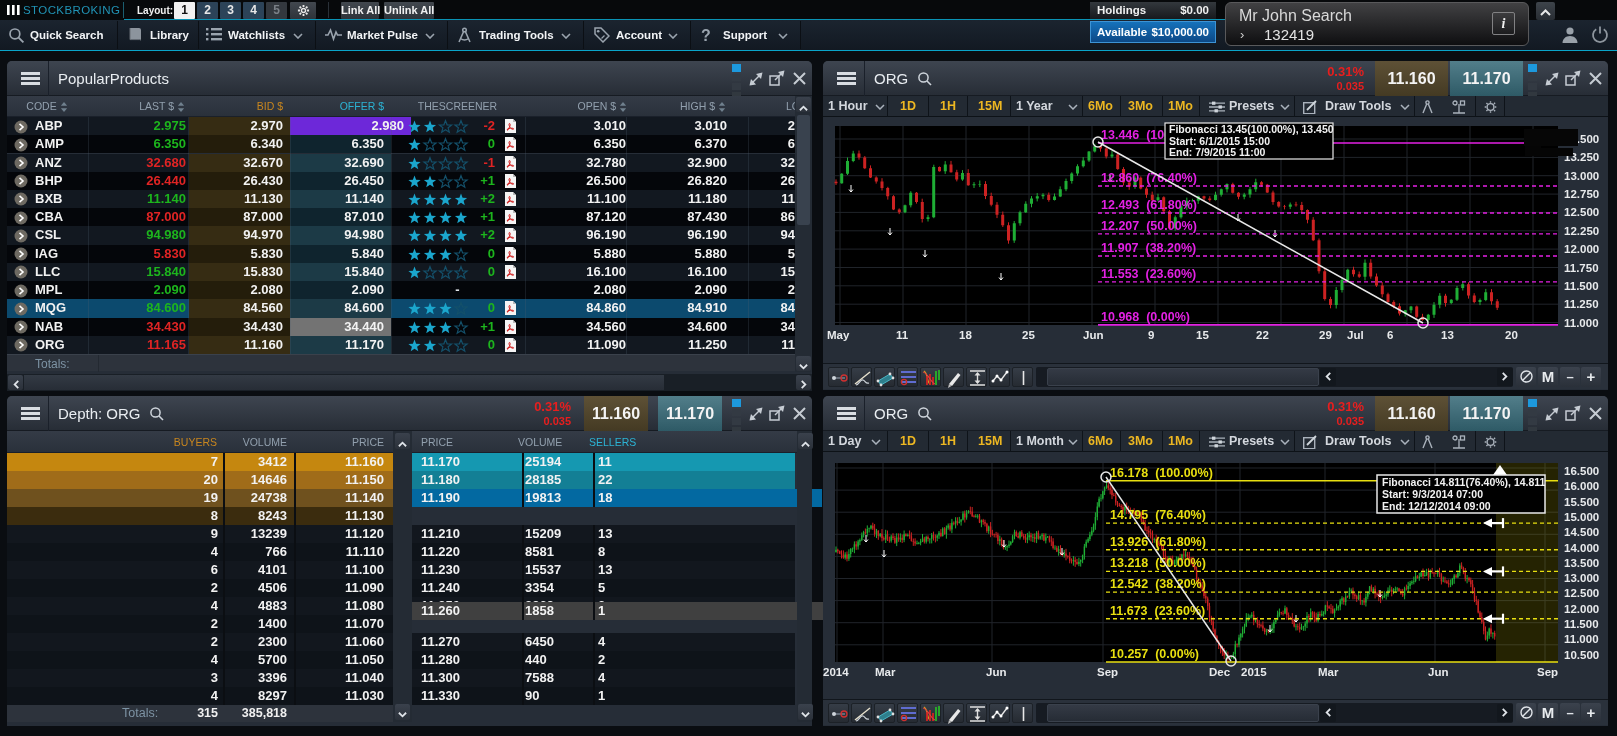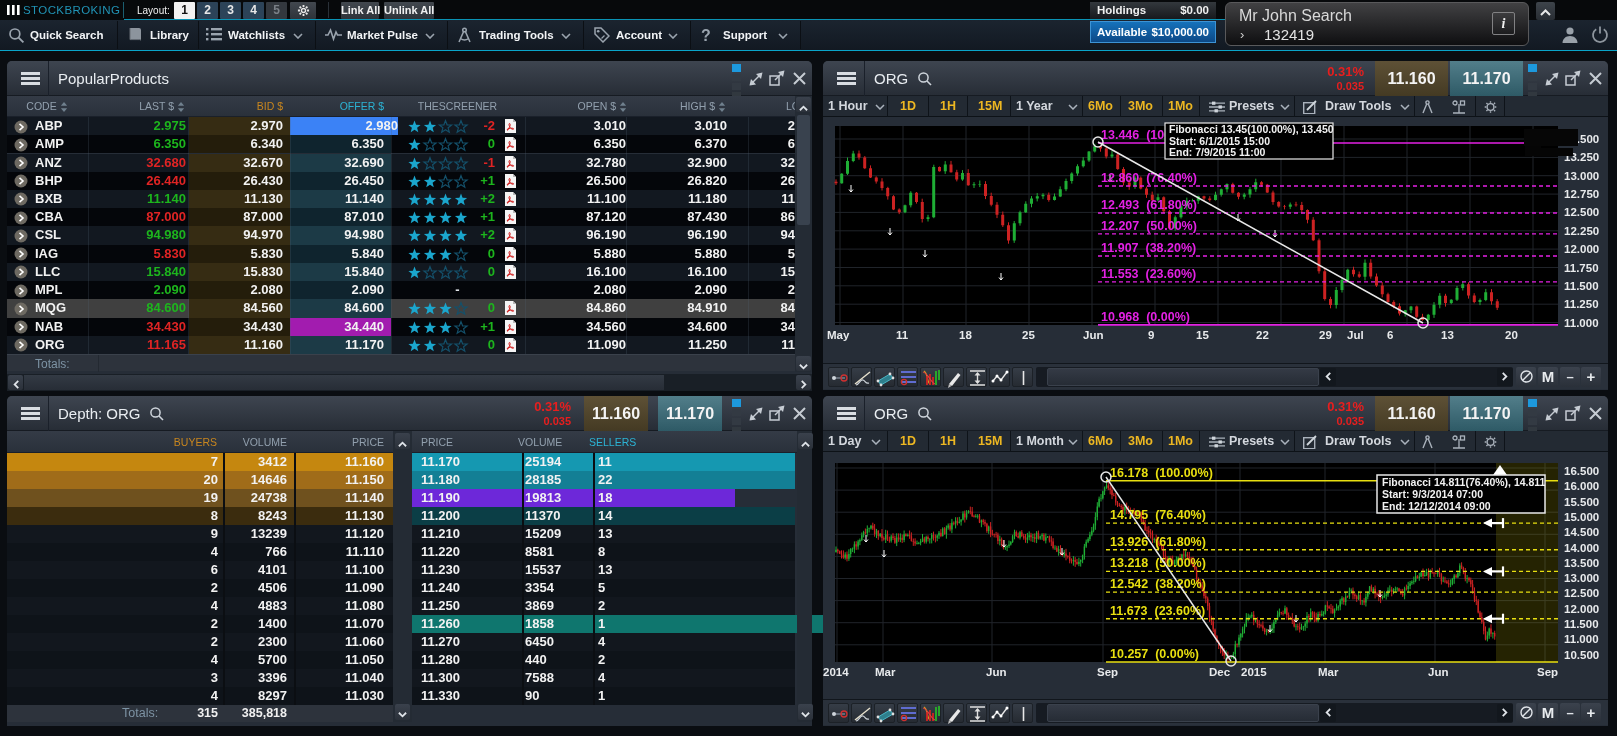--- a/index.html
+++ b/index.html
@@ -32,21 +32,21 @@
 <div id="root">
 <div class="abs" style="left:0;top:0;width:1617px;height:20px;background:#07090b"></div>
 <div class="abs" style="left:124px;top:19px;width:1105px;height:1.5px;background:#0a93b4"></div>
 <svg class="abs" style="left:7px;top:4px" width="14" height="12" viewBox="0 0 14 12">
       <rect x="0" y="1" width="2.6" height="10" fill="#fff"></rect>
       <rect x="5" y="1" width="2.6" height="10" fill="#fff"></rect>
       <rect x="10" y="1" width="2.6" height="10" fill="#fff"></rect>
     </svg>
 <div class="abs" style="left:23px;top:4px;font-size:11.5px;letter-spacing:0.4px;color:#2193b5;white-space:nowrap">STOCKBROKING</div>
 <div class="abs" style="left:123px;top:2px;width:1px;height:16px;background:#1b5e70"></div>
-<div class="abs" style="left:137px;top:5px;font-size:10px;font-weight:normal;color:#f0f0f0">Layout:</div>
+<div class="abs" style="left:137px;top:5px;font-size:10px;font-weight:bold;color:#f0f0f0">Layout:</div>
 <div class="abs" style="left:174px;top:2px;width:21px;height:17px;background:#f2f2f2;color:#111;font-size:12px;font-weight:bold;text-align:center;line-height:17px;border-radius:1px">1</div>
 <div class="abs" style="left:197px;top:2px;width:21px;height:17px;background:#2c4358;color:#e8e8e8;font-size:12px;font-weight:bold;text-align:center;line-height:17px;border-radius:1px">2</div>
 <div class="abs" style="left:220px;top:2px;width:21px;height:17px;background:#2c4358;color:#e8e8e8;font-size:12px;font-weight:bold;text-align:center;line-height:17px;border-radius:1px">3</div>
 <div class="abs" style="left:243px;top:2px;width:21px;height:17px;background:#2c4358;color:#e8e8e8;font-size:12px;font-weight:bold;text-align:center;line-height:17px;border-radius:1px">4</div>
 <div class="abs" style="left:266px;top:2px;width:21px;height:17px;background:#33383e;color:#7a8087;font-size:12px;font-weight:bold;text-align:center;line-height:17px;border-radius:1px">5</div>
 <div class="abs" style="left:290px;top:2px;width:26px;height:17px;background:linear-gradient(#42484f,#2e3339);border-radius:1px;text-align:center"><svg width="13" height="13" viewBox="0 0 14 14" style="margin-top:2px">
         <circle cx="7" cy="7" r="2.2" fill="none" stroke="#e8e8e8" stroke-width="1.5"></circle>
         <g stroke="#e8e8e8" stroke-width="2">
           <path d="M7 1v2.2M7 10.8V13M1 7h2.2M10.8 7H13M2.8 2.8l1.6 1.6M9.6 9.6l1.6 1.6M2.8 11.2l1.6-1.6M9.6 4.4l1.6-1.6"></path>
         </g>
@@ -193,21 +193,21 @@
 <div class="hc l" style="left:779px;width:40px;color:#92a0ae">LOW</div>
 </div>
 <div class="abs" style="left:0;top:56.0px;width:788px;height:18.23px;background:#121820">
 <svg class="abs" style="left:7px;top:2.5px" width="14" height="14" viewBox="0 0 14 14">
           <circle cx="7" cy="7" r="6.5" fill="#6e6a62"></circle>
           <path d="M5.5 3.8L9 7l-3.5 3.2" fill="none" stroke="#fff" stroke-width="1.6"></path>
         </svg>
 <div class="cell" style="left:28px;width:56px">ABP</div>
 <div class="cell r grn" style="left:83px;width:96px">2.975</div>
 <div class="cell r" style="left:182px;width:101px;background:#362c13;padding-right:7px">2.970</div>
-<div class="cell r" style="left:283px;width:108px;background:#3b82f6;">2.980</div>
+<div class="cell r" style="left:283px;width:121px;background:#6d28d9;padding-right:7px">2.980</div>
 <svg class="abs" style="left:400px;top:2px" width="76" height="15" viewBox="0 0 76 15">
           <polygon points="7.5,1.6 9.1,5.8 13.6,6.0 10.1,8.8 11.3,13.2 7.5,10.7 3.7,13.2 4.9,8.8 1.4,6.0 5.9,5.8" fill="#1ba6cd"></polygon>
           <polygon points="23.0,1.6 24.6,5.8 29.1,6.0 25.6,8.8 26.8,13.2 23.0,10.7 19.2,13.2 20.4,8.8 16.9,6.0 21.4,5.8" fill="#1ba6cd"></polygon>
           <polygon points="38.5,1.6 40.1,5.8 44.6,6.0 41.1,8.8 42.3,13.2 38.5,10.7 34.7,13.2 35.9,8.8 32.4,6.0 36.9,5.8" fill="none" stroke="#14506a" stroke-width="1.2"></polygon>
           <polygon points="54.0,1.6 55.6,5.8 60.1,6.0 56.6,8.8 57.8,13.2 54.0,10.7 50.2,13.2 51.4,8.8 47.9,6.0 52.4,5.8" fill="none" stroke="#14506a" stroke-width="1.2"></polygon>
         </svg>
 <div class="cell r red" style="left:448px;width:40px">-2</div>
 <svg class="abs" style="left:497px;top:2px" width="13" height="15" viewBox="0 0 13 15">
           <path d="M1 0h8l3 3v11H1z" fill="#f5f5f5"></path>
           <path d="M9 0l3 3H9z" fill="#b9b9b9"></path>
@@ -424,21 +424,21 @@
         </svg>
 <div class="cell" style="left:28px;width:56px">MPL</div>
 <div class="cell r grn" style="left:83px;width:96px">2.090</div>
 <div class="cell r" style="left:182px;width:101px;background:#241d0b;padding-right:7px">2.080</div>
 <div class="cell r" style="left:283px;width:101px;background:#0f242e;padding-right:7px">2.090</div>
 <div class="cell c" style="left:383px;width:135px;color:#dfe3e8">-</div>
 <div class="cell r" style="left:519px;width:100px">2.080</div>
 <div class="cell r" style="left:620px;width:100px">2.090</div>
 <div class="cell r" style="left:743px;width:45px">2</div>
 </div>
-<div class="abs" style="left:0;top:238.3px;width:788px;height:18.23px;background:#404040">
+<div class="abs" style="left:0;top:238.3px;width:788px;height:18.23px;background:#0c4a6e">
 <svg class="abs" style="left:7px;top:2.5px" width="14" height="14" viewBox="0 0 14 14">
           <circle cx="7" cy="7" r="6.5" fill="#6e6a62"></circle>
           <path d="M5.5 3.8L9 7l-3.5 3.2" fill="none" stroke="#fff" stroke-width="1.6"></path>
         </svg>
 <div class="cell" style="left:28px;width:56px">MQG</div>
 <div class="cell r grn" style="left:83px;width:96px">84.600</div>
 <div class="cell r" style="left:182px;width:101px;background:#362c13;padding-right:7px">84.560</div>
 <div class="cell r" style="left:283px;width:101px;background:#1c3a46;padding-right:7px">84.600</div>
 <svg class="abs" style="left:400px;top:2px" width="76" height="15" viewBox="0 0 76 15">
           <polygon points="7.5,1.6 9.1,5.8 13.6,6.0 10.1,8.8 11.3,13.2 7.5,10.7 3.7,13.2 4.9,8.8 1.4,6.0 5.9,5.8" fill="#1ba6cd"></polygon>
@@ -457,21 +457,21 @@
 <div class="cell r" style="left:743px;width:45px">84</div>
 </div>
 <div class="abs" style="left:0;top:256.5px;width:788px;height:18.23px;background:#04060a">
 <svg class="abs" style="left:7px;top:2.5px" width="14" height="14" viewBox="0 0 14 14">
           <circle cx="7" cy="7" r="6.5" fill="#6e6a62"></circle>
           <path d="M5.5 3.8L9 7l-3.5 3.2" fill="none" stroke="#fff" stroke-width="1.6"></path>
         </svg>
 <div class="cell" style="left:28px;width:56px">NAB</div>
 <div class="cell r red" style="left:83px;width:96px">34.430</div>
 <div class="cell r" style="left:182px;width:101px;background:#241d0b;padding-right:7px">34.430</div>
-<div class="cell r" style="left:283px;width:101px;background:#a21caf;padding-right:7px">34.440</div>
+<div class="cell r" style="left:283px;width:101px;background:#737373;padding-right:7px">34.440</div>
 <svg class="abs" style="left:400px;top:2px" width="76" height="15" viewBox="0 0 76 15">
           <polygon points="7.5,1.6 9.1,5.8 13.6,6.0 10.1,8.8 11.3,13.2 7.5,10.7 3.7,13.2 4.9,8.8 1.4,6.0 5.9,5.8" fill="#1ba6cd"></polygon>
           <polygon points="23.0,1.6 24.6,5.8 29.1,6.0 25.6,8.8 26.8,13.2 23.0,10.7 19.2,13.2 20.4,8.8 16.9,6.0 21.4,5.8" fill="#1ba6cd"></polygon>
           <polygon points="38.5,1.6 40.1,5.8 44.6,6.0 41.1,8.8 42.3,13.2 38.5,10.7 34.7,13.2 35.9,8.8 32.4,6.0 36.9,5.8" fill="#1ba6cd"></polygon>
           <polygon points="54.0,1.6 55.6,5.8 60.1,6.0 56.6,8.8 57.8,13.2 54.0,10.7 50.2,13.2 51.4,8.8 47.9,6.0 52.4,5.8" fill="none" stroke="#14506a" stroke-width="1.2"></polygon>
         </svg>
 <div class="cell r grn" style="left:448px;width:40px">+1</div>
 <svg class="abs" style="left:497px;top:2px" width="13" height="15" viewBox="0 0 13 15">
           <path d="M1 0h8l3 3v11H1z" fill="#f5f5f5"></path>
           <path d="M9 0l3 3H9z" fill="#b9b9b9"></path>
@@ -603,41 +603,34 @@
         <div class="abs" style="left:181px;top:0;width:1.5px;height:18px;background:#0b0e12"></div>
         <div class="cell" style="left:186px;width:80px">22</div>
       </div>
 <div class="abs" style="left:0;top:93.0px;width:386px;height:18px;background:#6f511e">
         <div class="cell r" style="left:116px;width:95px;line-height:18px">19</div>
         <div class="abs" style="left:216px;top:0;width:1.5px;height:18px;background:#0b0e12"></div>
         <div class="cell r" style="left:210px;width:70px">24738</div>
         <div class="abs" style="left:287px;top:0;width:1.5px;height:18px;background:#0b0e12"></div>
         <div class="cell r" style="left:295px;width:82px">11.140</div>
       </div>
-<div class="abs" style="left:405px;top:93.0px;width:323px;height:18px;background:#6d28d9">
+<div class="abs" style="left:405px;top:93.0px;width:410px;height:18px;background:#0369a1">
         <div class="cell" style="left:9px;width:80px">11.190</div>
         <div class="abs" style="left:110px;top:0;width:1.5px;height:18px;background:#0b0e12"></div>
         <div class="cell" style="left:113px;width:66px">19813</div>
         <div class="abs" style="left:181px;top:0;width:1.5px;height:18px;background:#0b0e12"></div>
         <div class="cell" style="left:186px;width:80px">18</div>
       </div>
 <div class="abs" style="left:0;top:111.0px;width:386px;height:18px;background:#3b2c0e">
         <div class="cell r" style="left:116px;width:95px;line-height:18px">8</div>
         <div class="abs" style="left:216px;top:0;width:1.5px;height:18px;background:#0b0e12"></div>
         <div class="cell r" style="left:210px;width:70px">8243</div>
         <div class="abs" style="left:287px;top:0;width:1.5px;height:18px;background:#0b0e12"></div>
         <div class="cell r" style="left:295px;width:82px">11.130</div>
       </div>
-<div class="abs" style="left:405px;top:111.0px;width:383px;height:18px;background:#0b3e46">
-        <div class="cell" style="left:9px;width:80px">11.200</div>
-        <div class="abs" style="left:110px;top:0;width:1.5px;height:18px;background:#0b0e12"></div>
-        <div class="cell" style="left:113px;width:66px">11370</div>
-        <div class="abs" style="left:181px;top:0;width:1.5px;height:18px;background:#0b0e12"></div>
-        <div class="cell" style="left:186px;width:80px">14</div>
-      </div>
 <div class="abs" style="left:0;top:129.0px;width:386px;height:18px;background:#12171e">
         <div class="cell r" style="left:116px;width:95px;line-height:18px">9</div>
         <div class="abs" style="left:216px;top:0;width:1.5px;height:18px;background:#0b0e12"></div>
         <div class="cell r" style="left:210px;width:70px">13239</div>
         <div class="abs" style="left:287px;top:0;width:1.5px;height:18px;background:#0b0e12"></div>
         <div class="cell r" style="left:295px;width:82px">11.120</div>
       </div>
 <div class="abs" style="left:405px;top:129.0px;width:383px;height:18px;background:#12171e">
         <div class="cell" style="left:9px;width:80px">11.210</div>
         <div class="abs" style="left:110px;top:0;width:1.5px;height:18px;background:#0b0e12"></div>
@@ -701,21 +694,21 @@
         <div class="abs" style="left:181px;top:0;width:1.5px;height:18px;background:#0b0e12"></div>
         <div class="cell" style="left:186px;width:80px">2</div>
       </div>
 <div class="abs" style="left:0;top:219.0px;width:386px;height:18px;background:#0e1319">
         <div class="cell r" style="left:116px;width:95px;line-height:18px">2</div>
         <div class="abs" style="left:216px;top:0;width:1.5px;height:18px;background:#0b0e12"></div>
         <div class="cell r" style="left:210px;width:70px">1400</div>
         <div class="abs" style="left:287px;top:0;width:1.5px;height:18px;background:#0b0e12"></div>
         <div class="cell r" style="left:295px;width:82px">11.070</div>
       </div>
-<div class="abs" style="left:405px;top:219.0px;width:442px;height:18px;background:#0f766e">
+<div class="abs" style="left:405px;top:206px;width:442px;height:18px;background:#404040">
         <div class="cell" style="left:9px;width:80px">11.260</div>
         <div class="abs" style="left:110px;top:0;width:1.5px;height:18px;background:#0b0e12"></div>
         <div class="cell" style="left:113px;width:66px">1858</div>
         <div class="abs" style="left:181px;top:0;width:1.5px;height:18px;background:#0b0e12"></div>
         <div class="cell" style="left:186px;width:80px">1</div>
       </div>
 <div class="abs" style="left:0;top:237.0px;width:386px;height:18px;background:#12171e">
         <div class="cell r" style="left:116px;width:95px;line-height:18px">2</div>
         <div class="abs" style="left:216px;top:0;width:1.5px;height:18px;background:#0b0e12"></div>
         <div class="cell r" style="left:210px;width:70px">2300</div>

